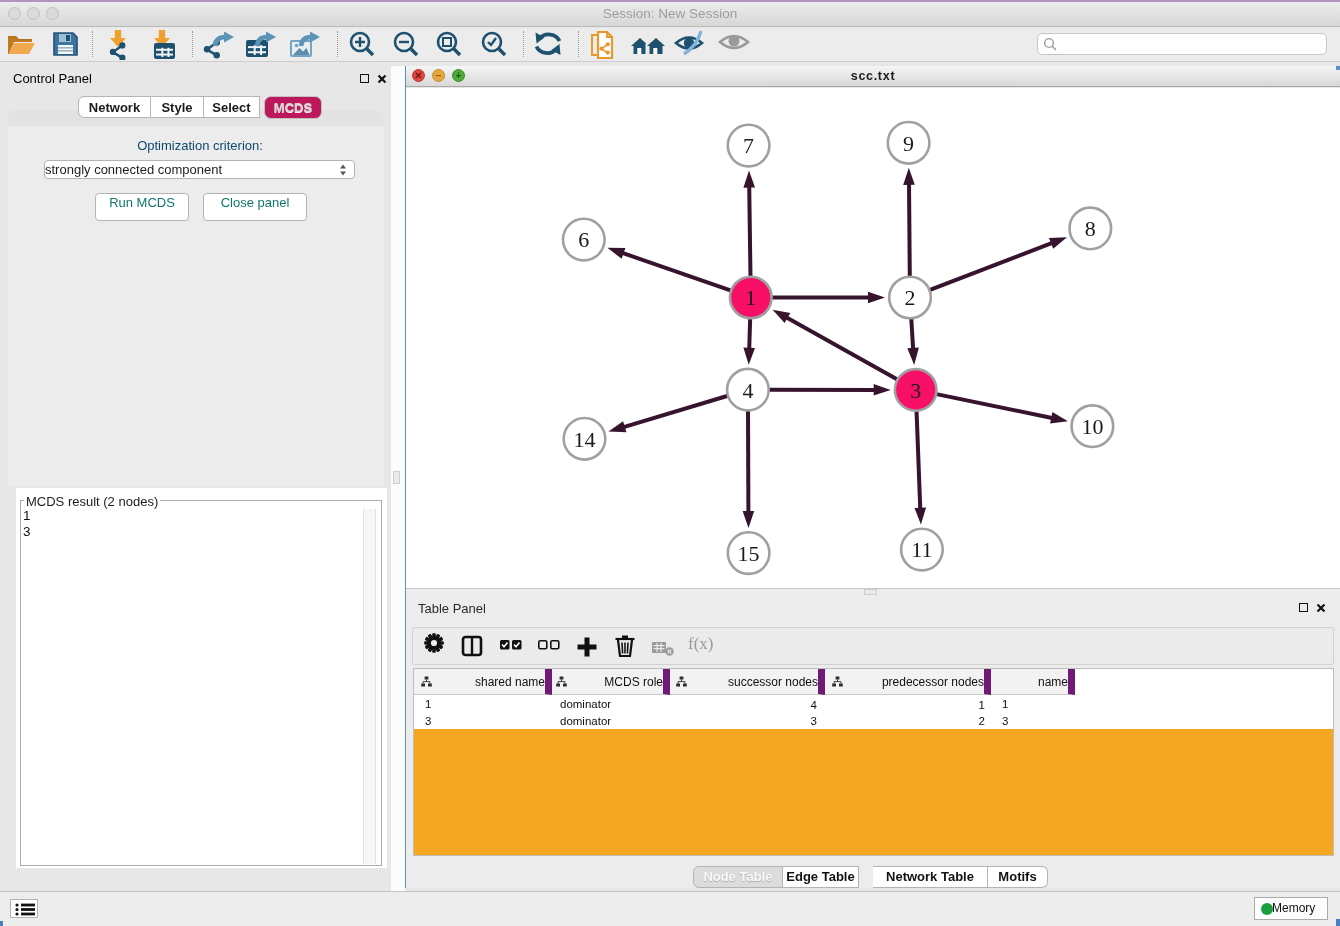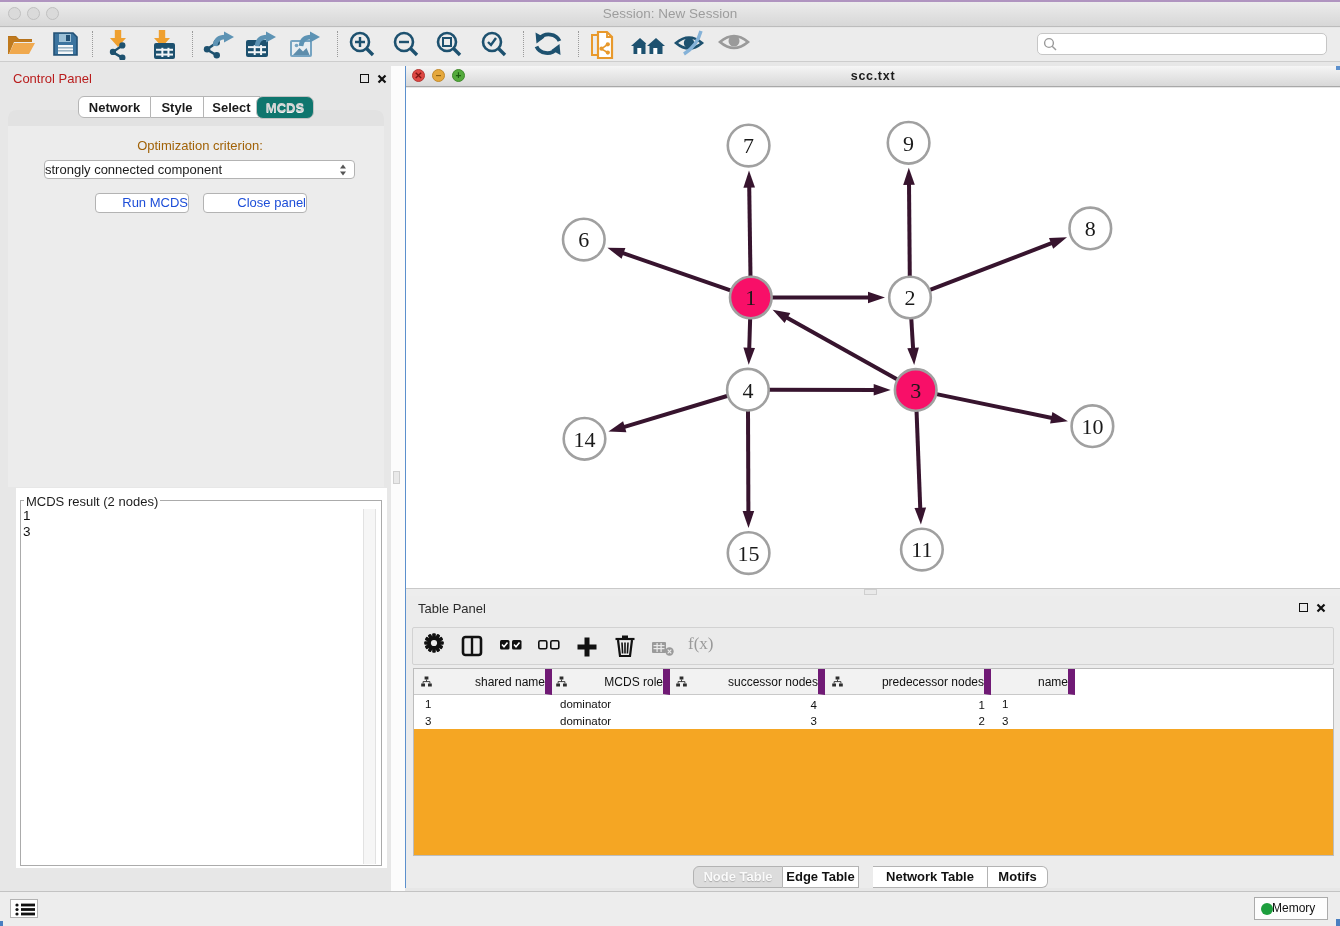--- a/index.html
+++ b/index.html
@@ -8,29 +8,29 @@
 #purple{left:0;top:0;width:1340px;height:2px;background:#b094c0}
 #titlebar{left:0;top:2px;width:1340px;height:25px;background:linear-gradient(#ececec,#d7d7d7);border-bottom:1px solid #bcbcbc}
 .tl{position:absolute;top:7px;width:13px;height:13px;border-radius:50%;background:#dadada;border:1px solid #c0c0c0}
 #title{left:0;top:6px;width:1340px;text-align:center;font-size:13.5px;color:#9d9d9d}
 #toolbar{left:0;top:28px;width:1340px;height:34px;background:#ececec;border-bottom:1px solid #cdcdcd}
 .sep{position:absolute;top:31px;height:26px;width:0;border-left:1px dotted #9a9a9a}
 .ticon{position:absolute;top:30px}
 #search{left:1037px;top:33px;width:290px;height:22px;background:#fff;border:1px solid #c6c6c6;border-radius:5px}
 
 #leftpanel{left:0;top:66px;width:391px;height:825px;background:#e7e7e7}
-#cp-title{left:13px;top:71px;font-size:13px;color:#b91c1c}
+#cp-title{left:13px;top:71px;font-size:13px;color:#000000}
 #cp-max{left:360px;top:74px;width:9px;height:9px;border:1.5px solid #111}
 #cp-pane{left:8px;top:110px;width:376px;height:377px;background:#ececec;border-radius:8px 8px 0 0}
 #cp-band{left:8px;top:110px;width:376px;height:16px;background:#e2e2e2;border-radius:8px 8px 0 0}
 .tab{position:absolute;top:96px;height:22px;background:#fff;border:1px solid #b5b5b5;font-size:13px;font-weight:bold;color:#1a1a1a;text-align:center;line-height:21px}
-#tab-mcds{position:absolute;left:256px;top:96px;width:58px;height:23px;background:#0f766e;border:1px solid #c2c2c2;border-radius:7px;font-size:13px;font-weight:bold;color:#d2d2d2;text-align:center;line-height:21px;text-shadow:0 1px 0 #f5f5f5}
-#optlab{left:0;top:138px;width:400px;text-align:center;font-size:13px;color:#a16207}
+#tab-mcds{position:absolute;left:264px;top:96px;width:58px;height:23px;background:#be185d;border:1px solid #c2c2c2;border-radius:7px;font-size:13px;font-weight:bold;color:#d2d2d2;text-align:center;line-height:21px;text-shadow:0 1px 0 #f5f5f5}
+#optlab{left:0;top:138px;width:400px;text-align:center;font-size:13px;color:#0c4a6e}
 #combo{left:44px;top:160px;width:311px;height:19px;background:#fff;border:1px solid #b3b3b3;border-radius:4px;font-size:13px;color:#1d1d1d;line-height:17px;}
-.btn{position:absolute;top:193px;height:20px;background:#fff;border:1px solid #b3b3b3;border-radius:4px;font-size:13px;color:#1d4ed8;text-align:right;line-height:17px}
+.btn{position:absolute;top:193px;height:28px;background:#fff;border:1px solid #b3b3b3;border-radius:4px;font-size:13px;color:#0f766e;text-align:center;line-height:17px}
 #whitebox{left:16px;top:488px;width:371px;height:380px;background:#fff}
 #fieldset{left:20px;top:500px;width:362px;height:366px;border:1px solid #ababab}
 #fslabel{left:24px;top:494px;background:#fff;font-size:13px;color:#1d1d1d;padding:0 2px}
 #fsitems{left:23px;top:508px;font-size:13.5px;color:#111;line-height:16px}
 #fsscroll{left:363px;top:509px;width:13px;height:355px;background:#f6f6f6;border-left:1px solid #e2e2e2;border-right:1px solid #e2e2e2}
 
 #vdivider{left:391px;top:66px;width:14px;height:825px;background:#fcfcfc}
 #bluev{left:405px;top:66px;width:1px;height:822px;background:#5c90cd}
 #grip1{left:393px;top:471px;width:7px;height:13px;background:#e9e9e9;border:1px solid #cfcfcf}
 

